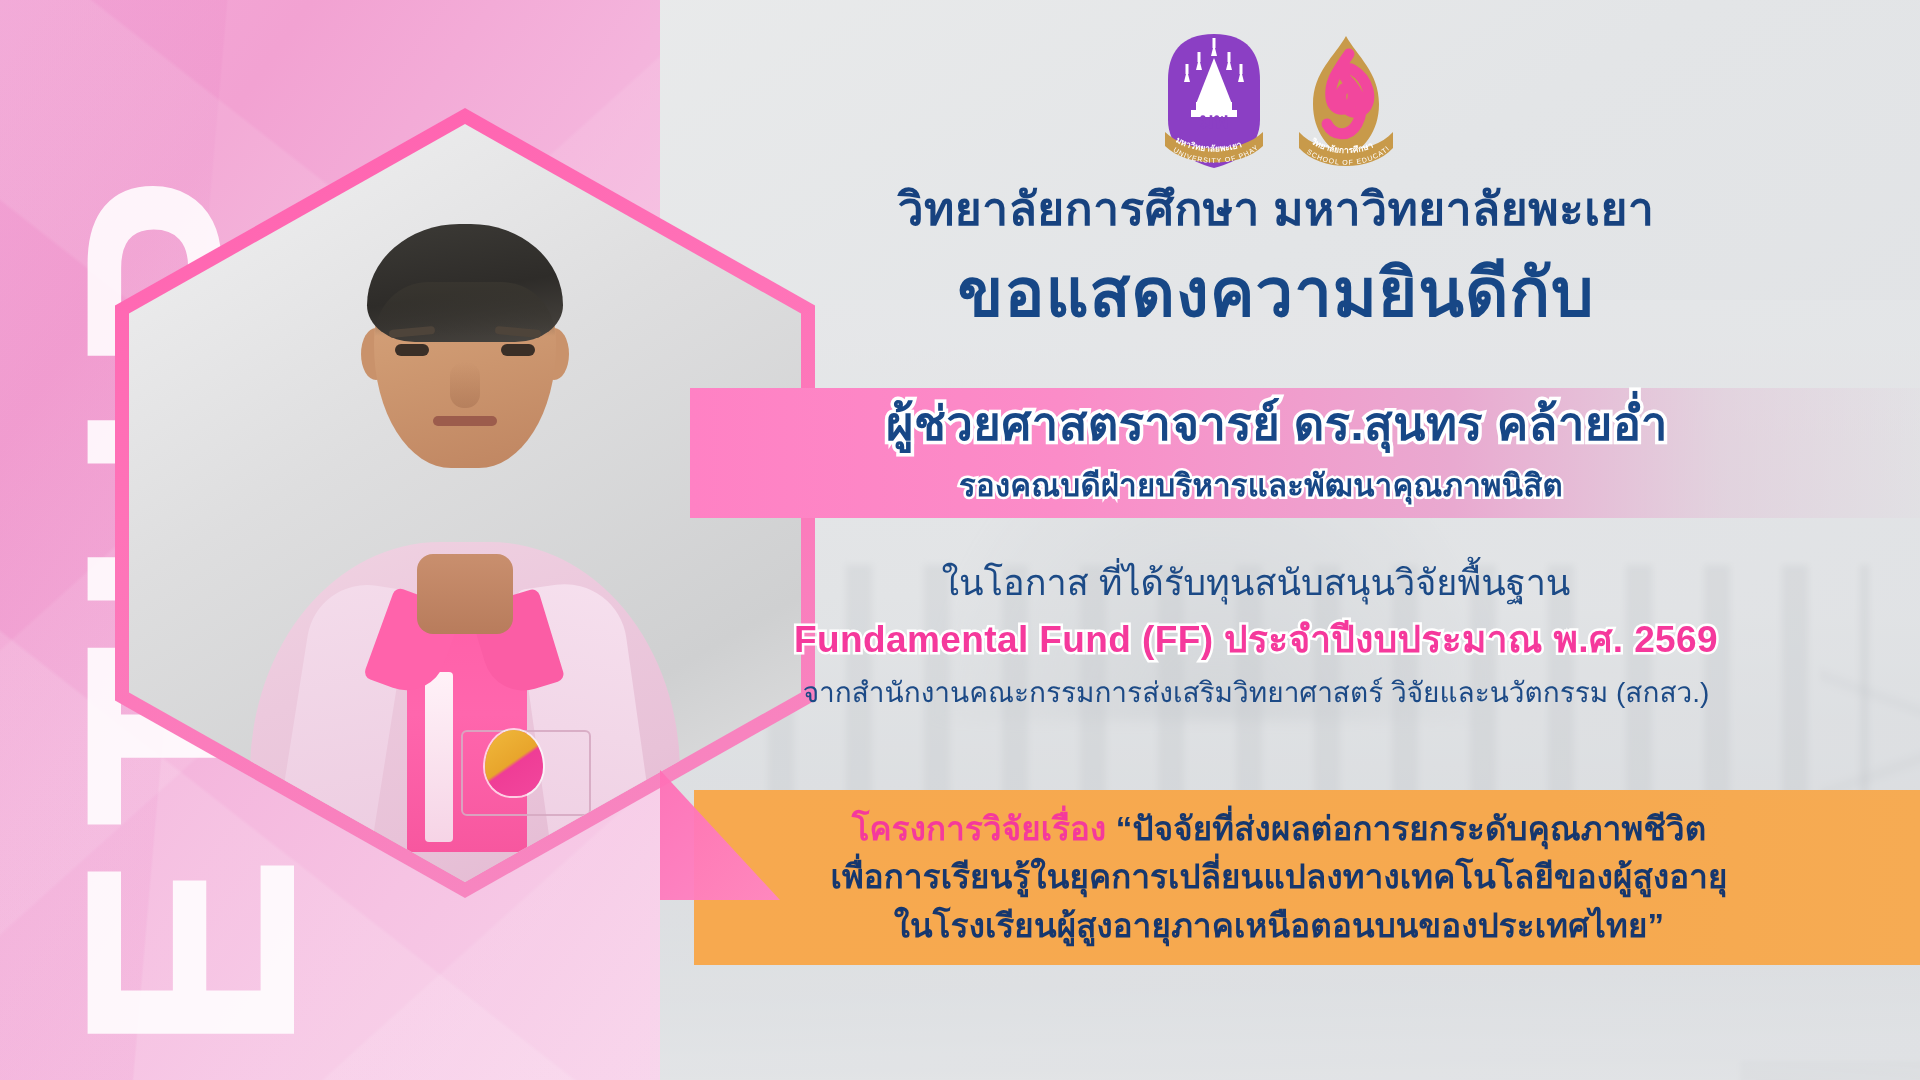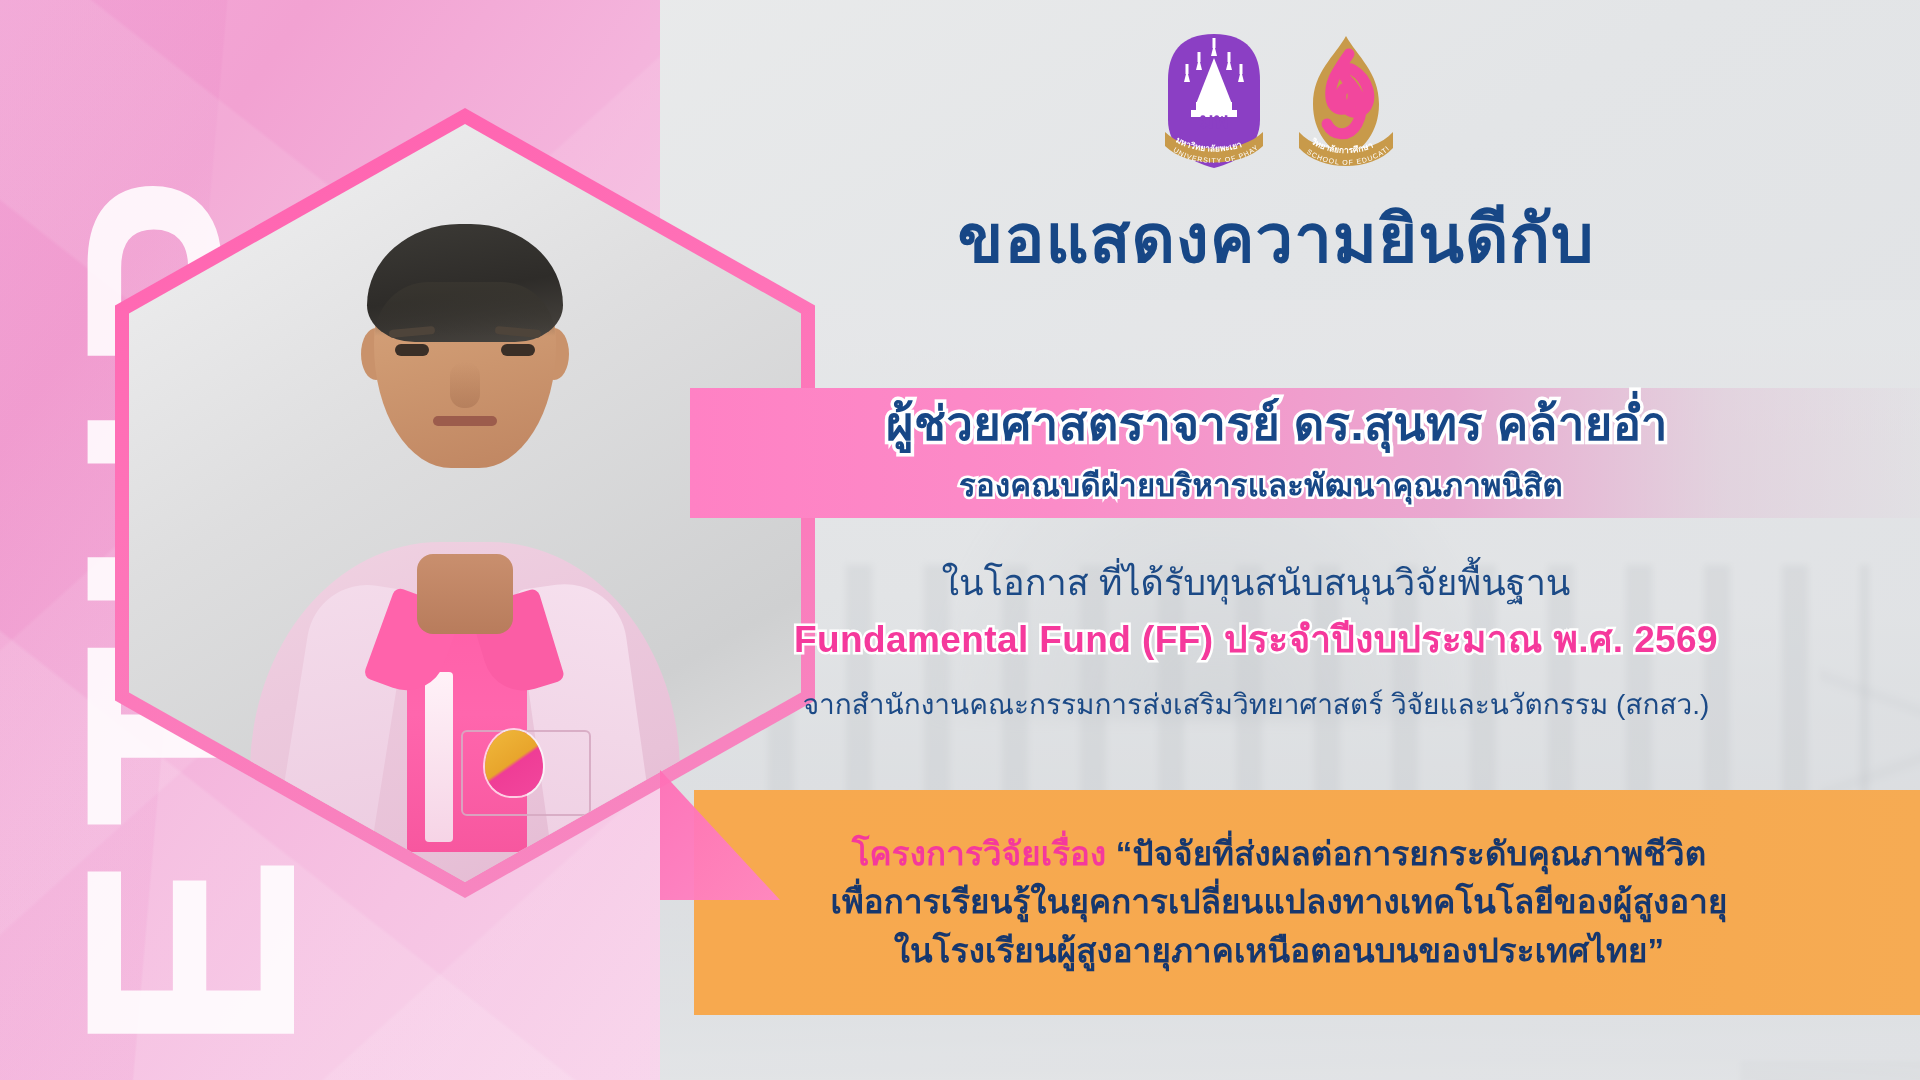--- a/index.html
+++ b/index.html
@@ -285,25 +285,25 @@
     text-align:center;
     transform:translateX(-34px);
   }
   .g-line1{ font-size:36px; color:#1c4a86; line-height:1.5; }
   .g-line2{
     font-size:37px; font-weight:bold; color:#f5399c;
     -webkit-text-stroke:5px #ffffff;
     paint-order:stroke fill;
     line-height:1.5; letter-spacing:.4px; margin-top:2px;
   }
-  .g-line3{ font-size:28px; color:#1c4a86; line-height:1.5; margin-top:16px; }
+  .g-line3{ font-size:28px; color:#1c4a86; line-height:1.5; margin-top:4px; }
 
   
   .orange-band{
-    position:absolute; left:34px; top:790px; right:0; height:225px;
+    position:absolute; left:34px; top:790px; right:0; height:175px;
     background:linear-gradient(90deg,#f7a94f 0%, #f6a94f 70%, #f6ab53 100%);
   }
   .ob-inner{
     position:absolute; inset:0;
     display:flex; flex-direction:column; justify-content:center; align-items:center;
     transform:translateX(-28px);
   }
   .ob-line{
     font-size:33px; font-weight:bold; color:#16376e;
     line-height:1.46; letter-spacing:.2px;
@@ -410,20 +410,21 @@
           <path id="capEn2" d="M15 121 C37 142 81 142 103 121" fill="none"></path>
           <text font-size="7" fill="#ffffff" font-family="Liberation Sans, sans-serif" letter-spacing="1">
             <textPath href="#capEn2" startOffset="6%">SCHOOL OF EDUCATION</textPath>
           </text>
         </svg>
       </div>
 
     </div>
 
     <div class="head-block">
+      <div class="h-line1">วิทยาลัยการศึกษา มหาวิทยาลัยพะเยา</div>
       <div class="h-line2">ขอแสดงความยินดีกับ</div>
     </div>
 
     <div class="pink-band">
       <div class="pb-inner">
         <div class="pb-name">ผู้ช่วยศาสตราจารย์ ดร.สุนทร คล้ายอ่ำ</div>
         <div class="pb-role">รองคณบดีฝ่ายบริหารและพัฒนาคุณภาพนิสิต</div>
       </div>
     </div>
 

